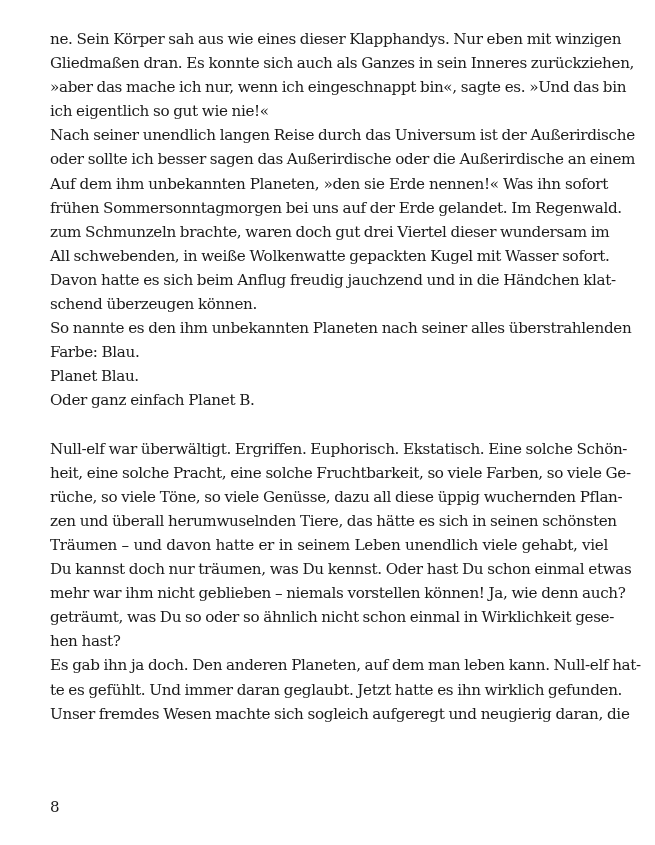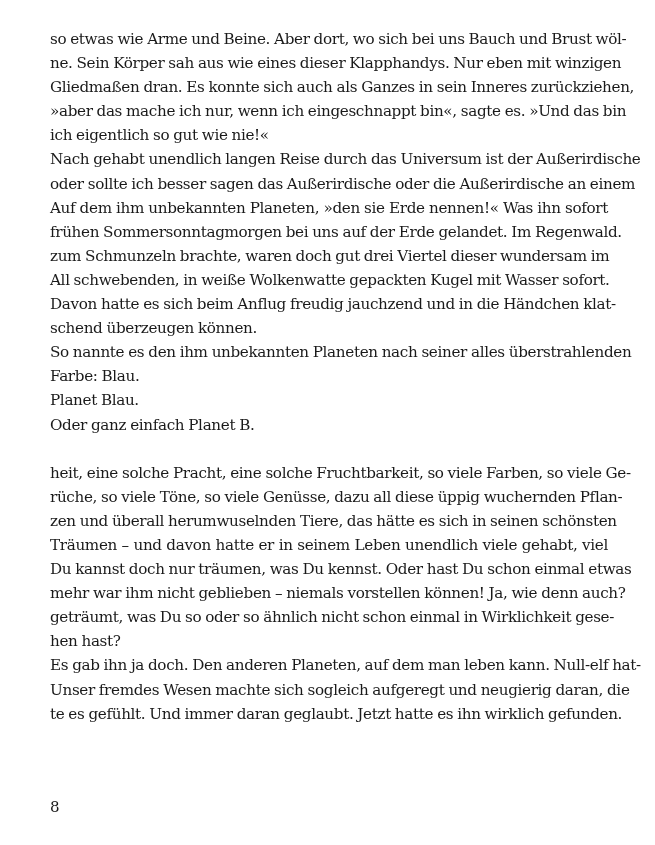--- a/index.html
+++ b/index.html
@@ -20,57 +20,57 @@
       position: absolute; left: 50px; top: 798px;
       font-family: "DejaVu Serif", "Liberation Serif", serif;
       font-size: 15px; color: #1a1a1a;
     }
   </style>
 </head>
 <body>
 
 <div class="page">
   <div>
-    <div class="line">so etwas wie Arme und Beine. Aber dort, wo sich bei uns Bauch und Brust wöl-</div>
     <div class="line">ne. Sein Körper sah aus wie eines dieser Klapphandys. Nur eben mit winzigen</div>
     <div class="line">Gliedmaßen dran. Es konnte sich auch als Ganzes in sein Inneres zurückziehen,</div>
     <div class="line">»aber das mache ich nur, wenn ich eingeschnappt bin«, sagte es. »Und das bin</div>
     <div class="line last">ich eigentlich so gut wie nie!«</div>
   </div>
   <div>
-    <div class="line">Nach gehabt unendlich langen Reise durch das Universum ist der Außerirdische</div>
+    <div class="line">Nach seiner unendlich langen Reise durch das Universum ist der Außerirdische</div>
     <div class="line">oder sollte ich besser sagen das Außerirdische oder die Außerirdische an einem</div>
     <div class="line">Auf dem ihm unbekannten Planeten, »den sie Erde nennen!« Was ihn sofort</div>
     <div class="line">frühen Sommersonntagmorgen bei uns auf der Erde gelandet. Im Regenwald.</div>
     <div class="line">zum Schmunzeln brachte, waren doch gut drei Viertel dieser wundersam im</div>
     <div class="line">All schwebenden, in weiße Wolkenwatte gepackten Kugel mit Wasser sofort.</div>
     <div class="line">Davon hatte es sich beim Anflug freudig jauchzend und in die Händchen klat-</div>
     <div class="line last">schend überzeugen können.</div>
   </div>
   <div>
     <div class="line">So nannte es den ihm unbekannten Planeten nach seiner alles überstrahlenden</div>
     <div class="line last">Farbe: Blau.</div>
   </div>
   <div>
     <div class="line last">Planet Blau.</div>
   </div>
   <div>
     <div class="line last">Oder ganz einfach Planet B.</div>
   </div>
   <div class="blank"></div>
   <div>
+    <div class="line">Null-elf war überwältigt. Ergriffen. Euphorisch. Ekstatisch. Eine solche Schön-</div>
     <div class="line">heit, eine solche Pracht, eine solche Fruchtbarkeit, so viele Farben, so viele Ge-</div>
     <div class="line">rüche, so viele Töne, so viele Genüsse, dazu all diese üppig wuchernden Pflan-</div>
     <div class="line">zen und überall herumwuselnden Tiere, das hätte es sich in seinen schönsten</div>
     <div class="line">Träumen – und davon hatte er in seinem Leben unendlich viele gehabt, viel</div>
     <div class="line">Du kannst doch nur träumen, was Du kennst. Oder hast Du schon einmal etwas</div>
     <div class="line">mehr war ihm nicht geblieben – niemals vorstellen können! Ja, wie denn auch?</div>
     <div class="line">geträumt, was Du so oder so ähnlich nicht schon einmal in Wirklichkeit gese-</div>
     <div class="line last">hen hast?</div>
   </div>
   <div>
     <div class="line">Es gab ihn ja doch. Den anderen Planeten, auf dem man leben kann. Null-elf hat-</div>
+    <div class="line">te es gefühlt. Und immer daran geglaubt. Jetzt hatte es ihn wirklich gefunden.</div>
     <div class="line">Unser fremdes Wesen machte sich sogleich aufgeregt und neugierig daran, die</div>
-    <div class="line">te es gefühlt. Und immer daran geglaubt. Jetzt hatte es ihn wirklich gefunden.</div>
   </div>
 </div>
 
 <div class="page-number">8</div>
 
 </body></html>

